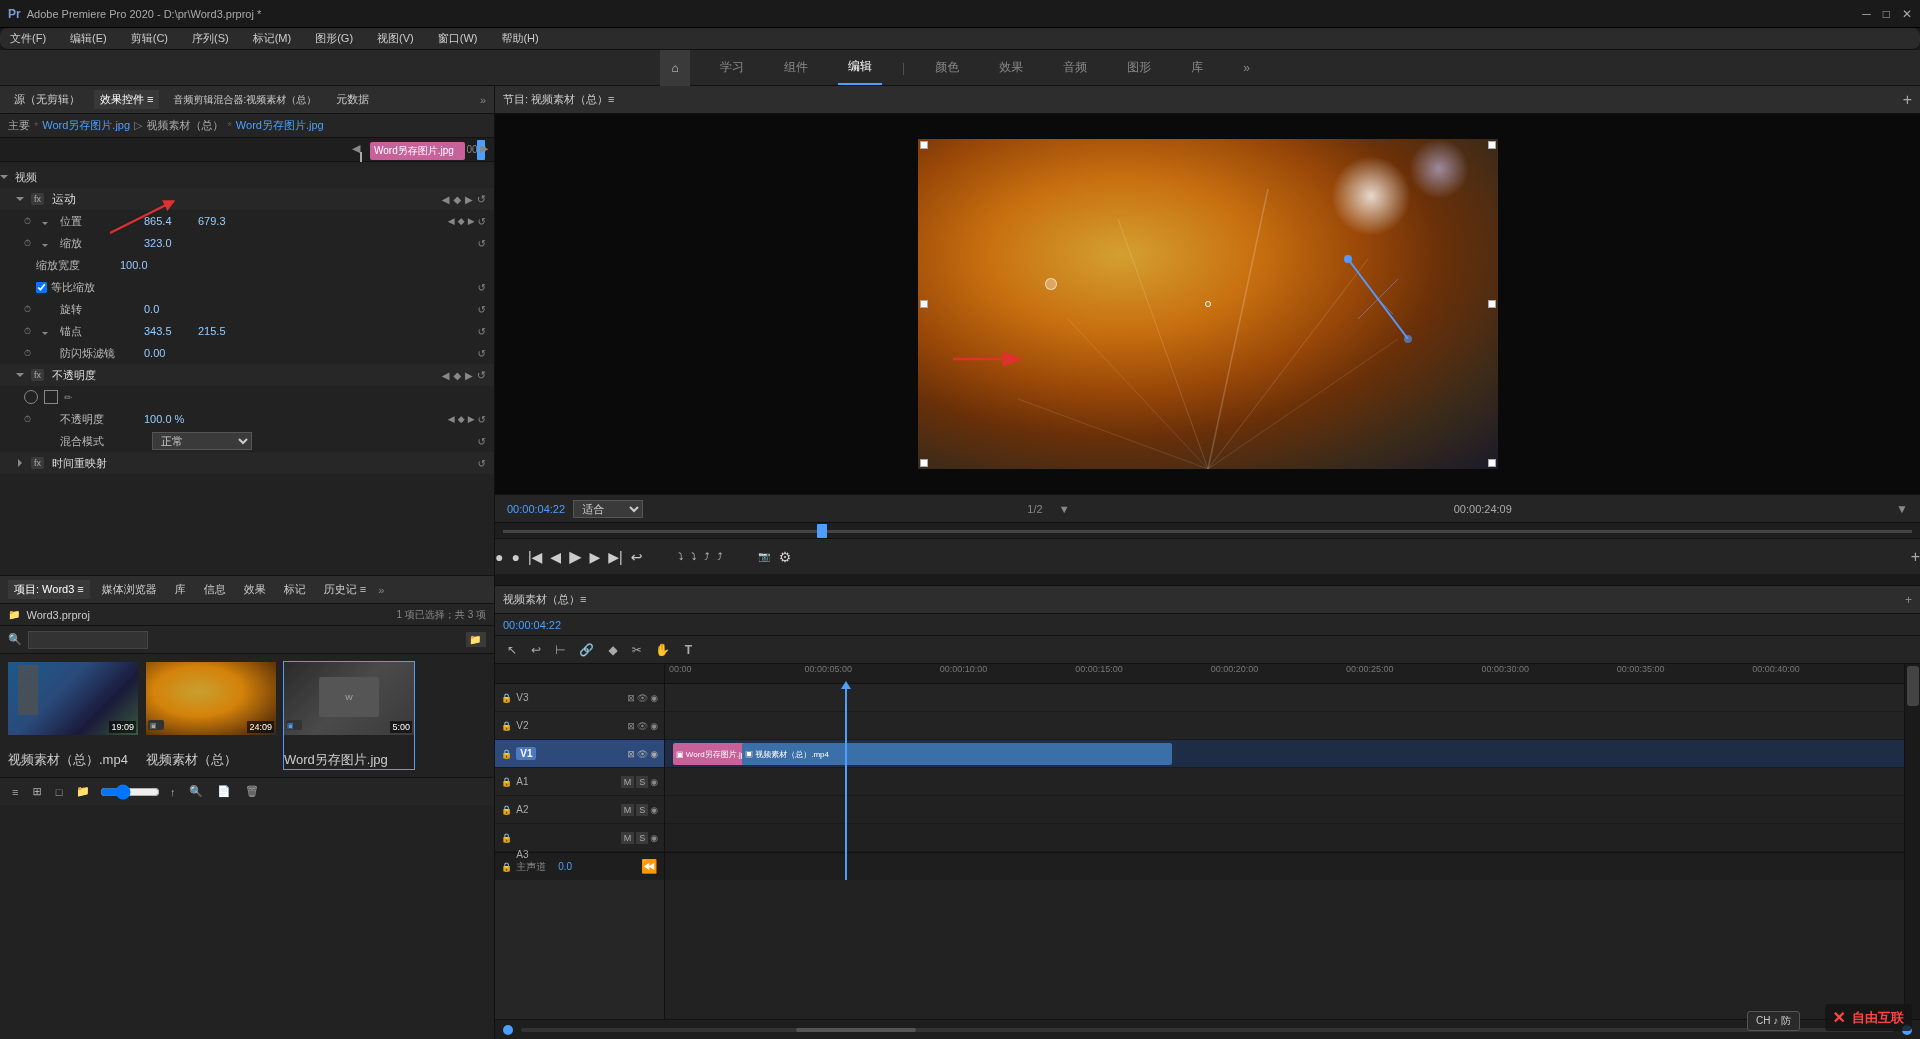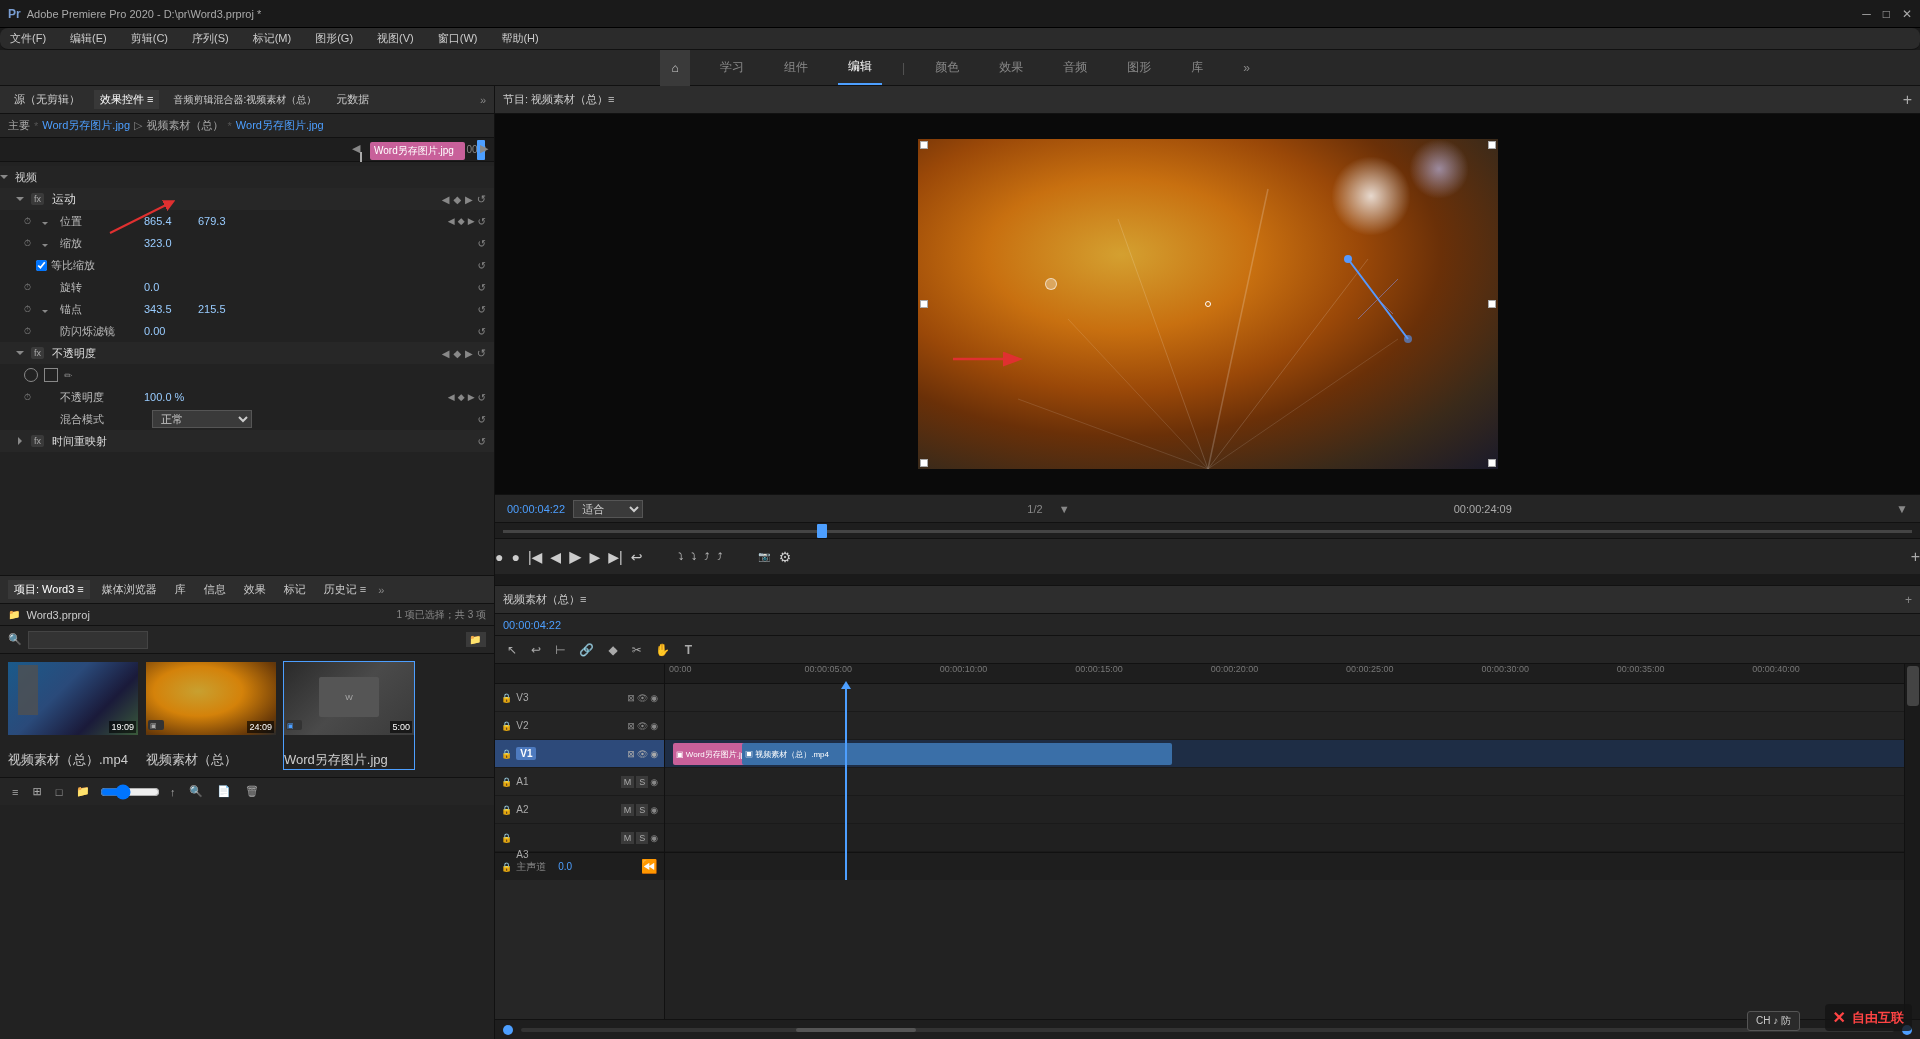--- a/index.html
+++ b/index.html
@@ -258,20 +258,24 @@
                     <path d="M0,0 L6,3 L0,6 Z" fill="#e03030"></path>
                   </marker>
                 </defs>
               <line x1="10" y1="35" x2="70" y2="5" stroke="#e03030" stroke-width="2" marker-end="url(#arrow1)"></line>
             </svg>
             <div style="margin-left:auto;display:flex;gap:3px;align-items:center;">
               <button style="background:none;border:none;color:#888;cursor:pointer;font-size:10px;">↺</button>
             </div>
           </div>
 
+          <div class="effect-property" style="padding-left:36px;">
+            <span class="prop-label">缩放宽度</span>
+            <span class="prop-value">100.0</span>
+          </div>
 
           <div class="effect-property" style="padding-left:36px;">
             <div class="checkbox-row">
               <input type="checkbox" checked="" style="">
               <span class="checkbox-label">等比缩放</span>
             </div>
             <div style="margin-left:auto;">
               <button style="background:none;border:none;color:#888;cursor:pointer;font-size:10px;">↺</button>
             </div>
           </div>

